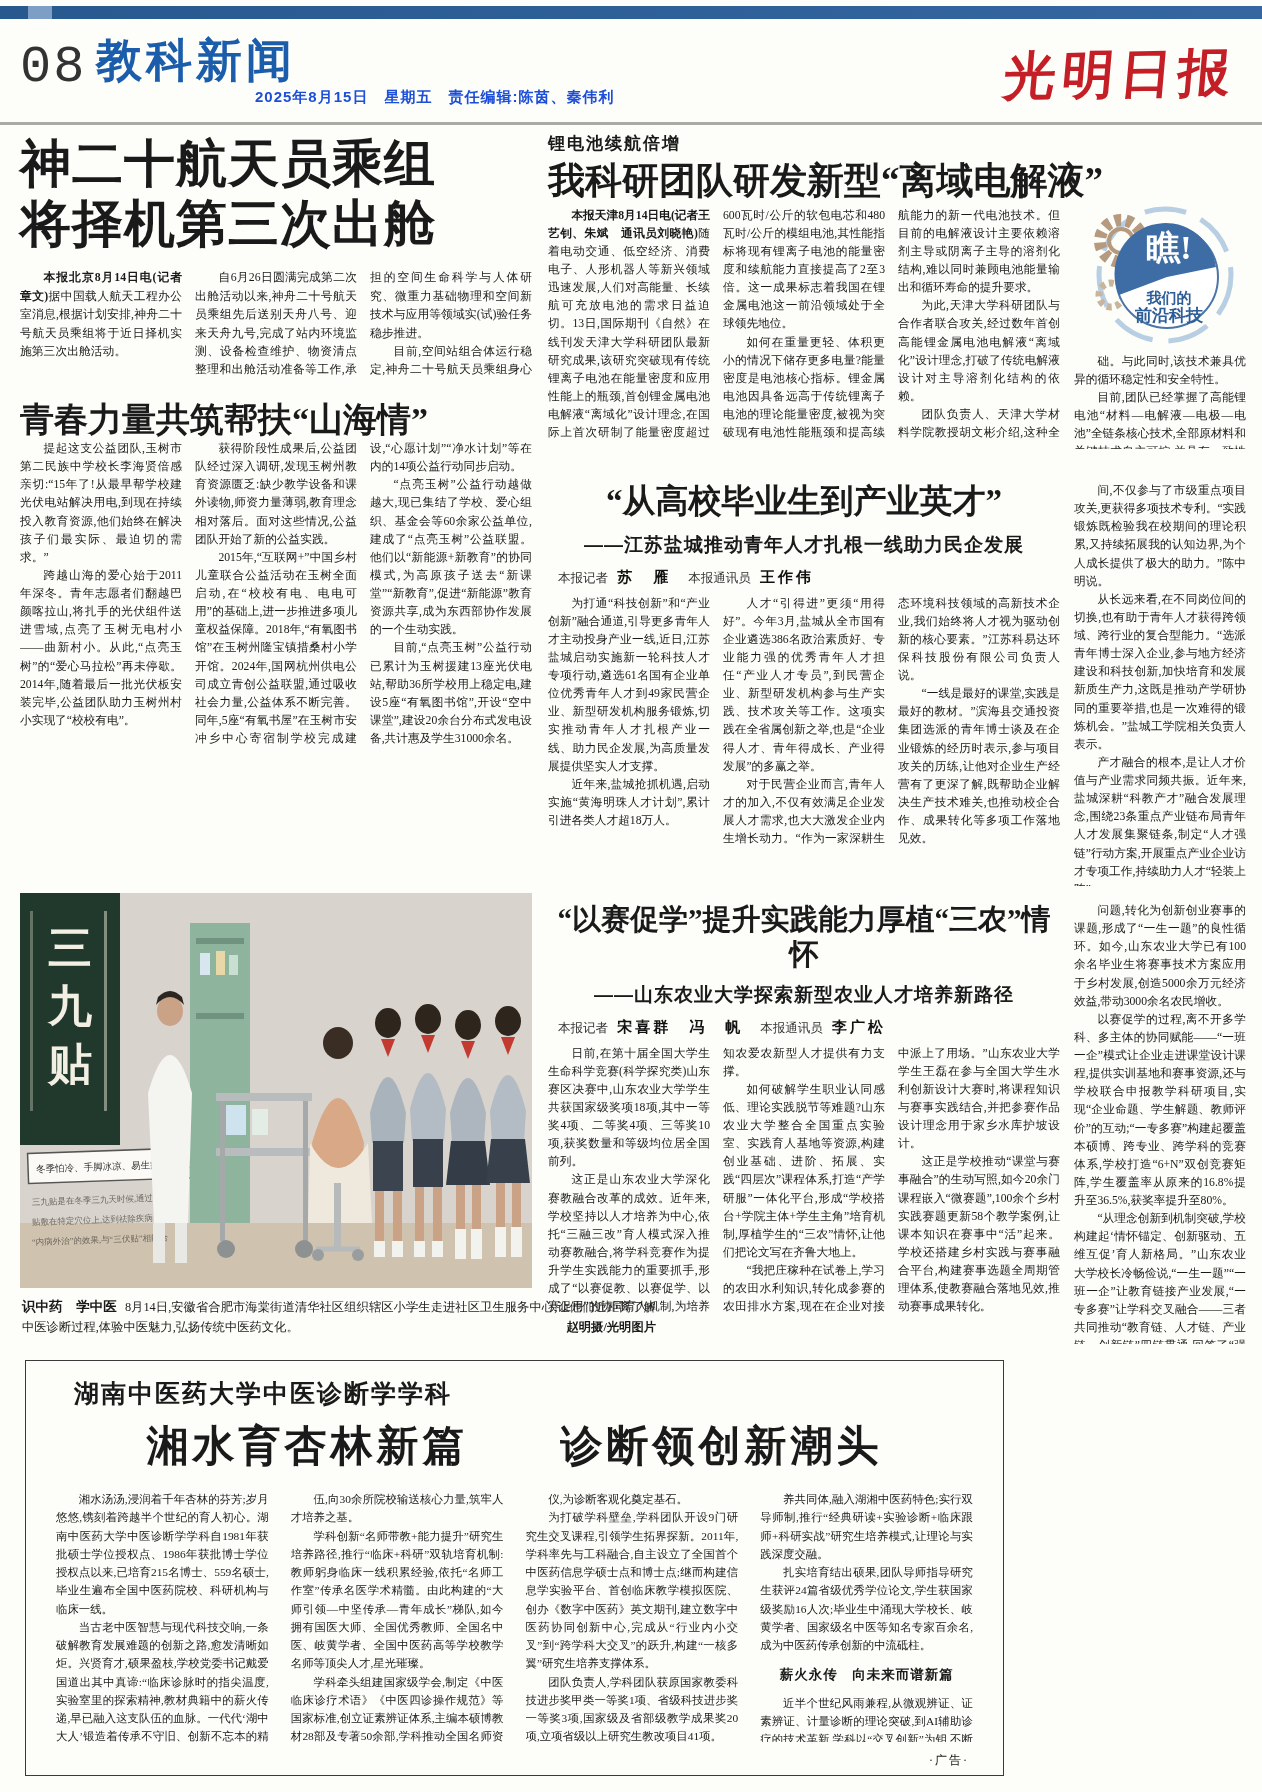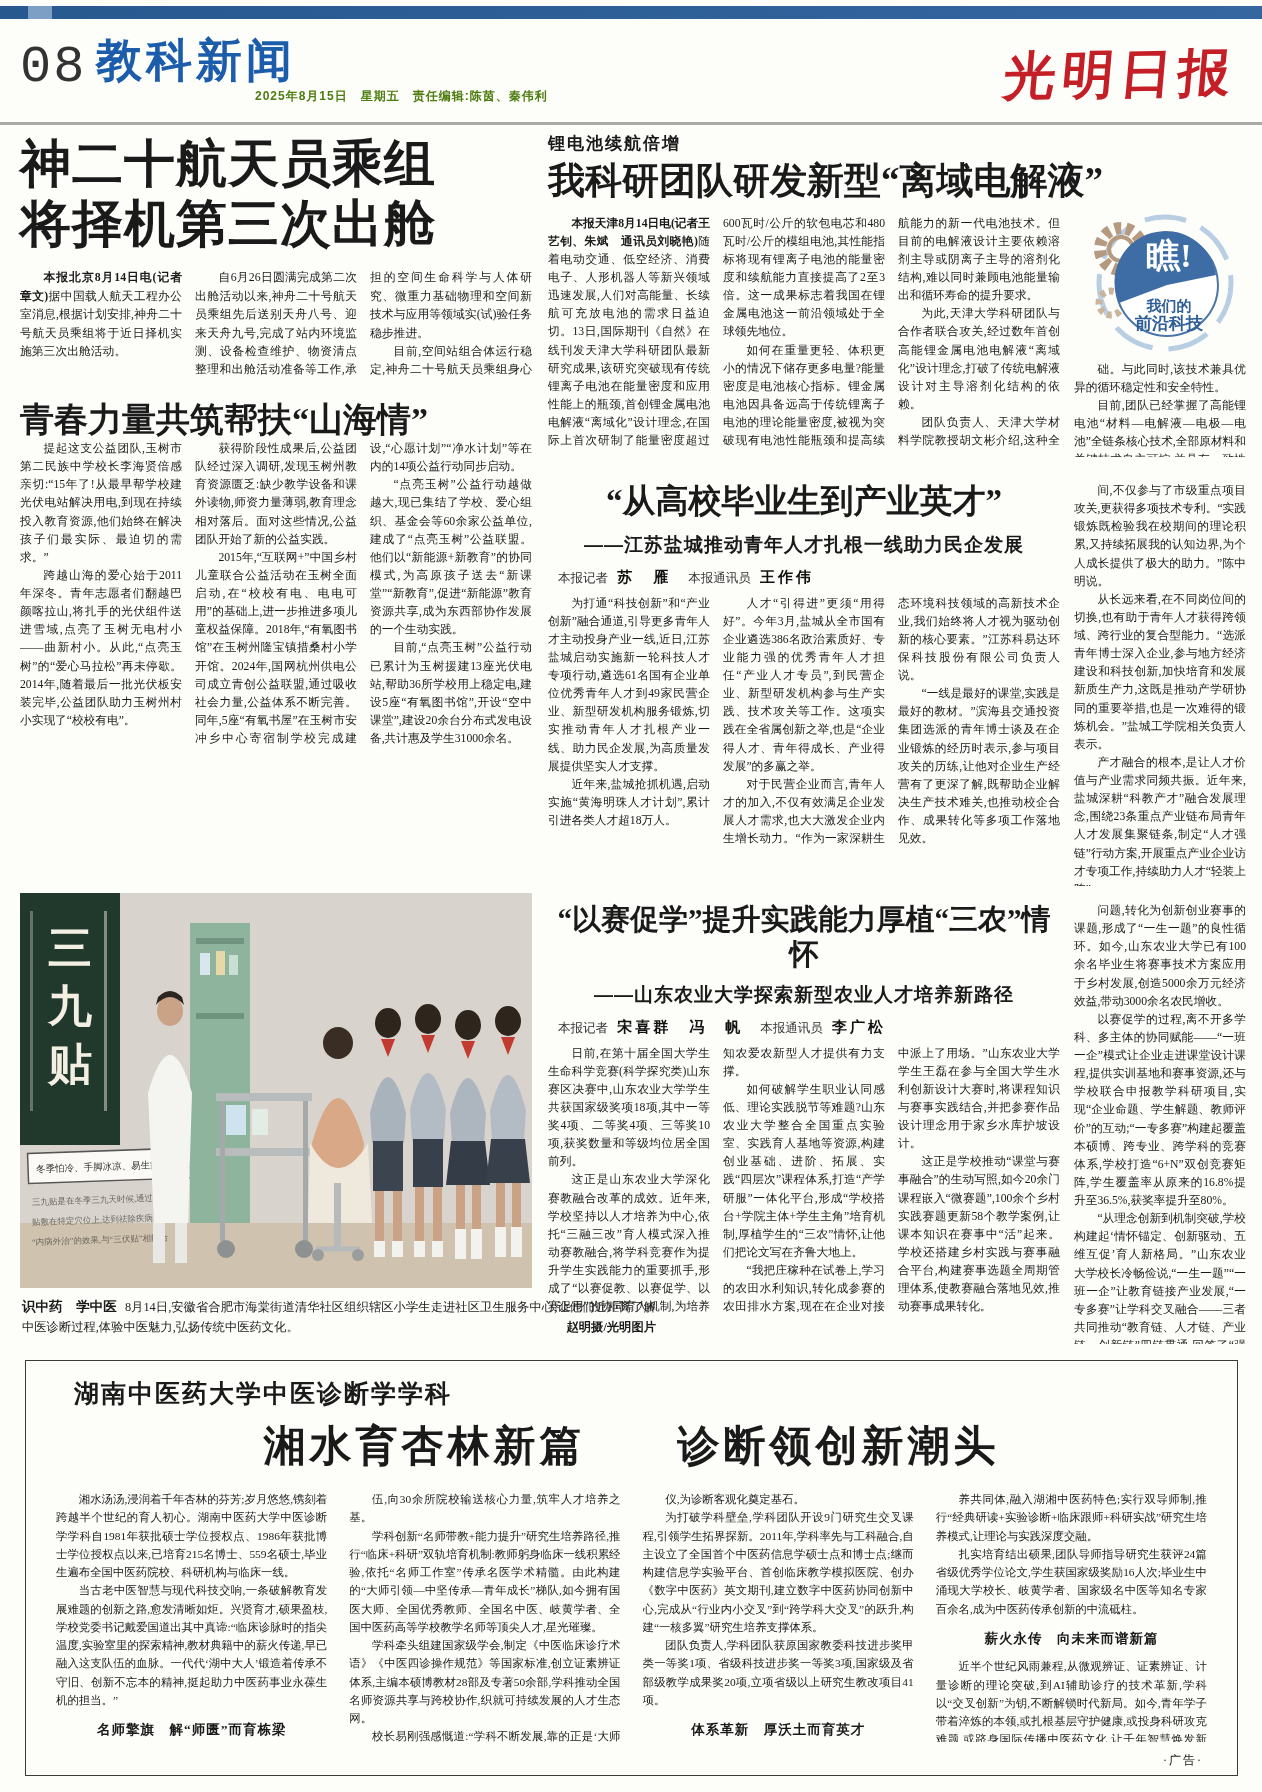--- a/index.html
+++ b/index.html
@@ -5,21 +5,21 @@
   html,body{margin:0;padding:0;background:#e8e8e4;}
   #page{position:relative;width:1262px;height:1792px;margin:0 auto;background:#fdfdfa;
         font-family:"Liberation Serif","DejaVu Serif",serif;color:#1a1a1a;overflow:hidden;}
   
   .topbar{position:absolute;left:0;top:6px;width:1262px;height:13px;background:linear-gradient(90deg,#27598f,#3566a0);}
   .topbar-chip{position:absolute;left:28px;top:0;width:24px;height:13px;background:#7d9fc6;}
   .pageno{position:absolute;left:20px;top:38px;font-family:Liberation Mono, monospace;
           font-size:52px;font-weight:300;color:#333;letter-spacing:2px;}
   .section-title{position:absolute;left:96px;top:30px;font-size:46px;font-weight:900;color:#1b5dab;
           letter-spacing:4px;font-family:"Liberation Serif","DejaVu Serif",serif;}
-  .dateline{position:absolute;left:255px;top:88px;font-size:12px;color:#4d7c0f;
+  .dateline{position:absolute;left:255px;top:88px;font-size:15px;color:#1d4ed8;
           font-family:"Liberation Sans","DejaVu Sans",sans-serif;font-weight:700;letter-spacing:1px;}
   .masthead{position:absolute;right:26px;top:40px;font-size:52px;font-weight:900;color:#c41f27;
           letter-spacing:6px;transform:skewX(-6deg) rotate(-1deg);font-family:"Liberation Serif","DejaVu Serif",serif;}
   .head-rule{position:absolute;left:0;top:122px;width:1262px;height:3px;background:#a9a9a6;}
   
   .para{margin:0;text-indent:2em;text-align:justify;}
   .lead-bold{font-weight:900;}
   .hl{font-weight:900;line-height:1.18;letter-spacing:1px;}
   .kicker{font-family:"Liberation Sans","DejaVu Sans",sans-serif;font-weight:700;}
   .byline{font-size:12.5px;color:#111;}
@@ -38,21 +38,21 @@
   
   #photo{position:absolute;left:20px;top:893px;width:512px;height:395px;background:#cfccc6;overflow:hidden;}
   #caption{position:absolute;left:22px;top:1296px;width:634px;height:52px;font-size:12.3px;line-height:1.6;
         text-align:justify;}
   #caption .cap-lead{font-weight:900;font-size:13.5px;margin-right:8px;}
   #caption .credit{font-weight:900;float:right;}
   
   #artB{position:absolute;left:548px;top:132px;width:698px;height:342px;}
   #artB .kicker{font-size:17px;letter-spacing:2px;}
   #artB .hl{font-size:37px;margin-top:4px;letter-spacing:0;}
-  #artB .cols{display:flex;margin-top:12px;justify-content:space-between;}
+  #artB .cols{display:flex;margin-top:4px;justify-content:space-between;}
   #artB .bmain{width:512px;height:248px;overflow:hidden;column-count:3;column-gap:13px;
         font-size:11.7px;line-height:1.55;}
   #artB .bside{width:172px;margin-left:14px;}
   #artB .bside .stext{font-size:11.7px;line-height:1.55;height:96px;overflow:hidden;}
   .badge{width:158px;height:148px;margin:-6px auto 4px auto;}
   
   .inset-art{position:absolute;left:548px;width:698px;display:flex;}
   #artD{top:482px;height:408px;}
   #artF{top:902px;height:446px;}
   .inset-left{width:512px;}
@@ -61,21 +61,21 @@
   #artF .inset-right{height:442px;}
   .inset-hl{font-size:33px;font-weight:900;text-align:center;letter-spacing:0;line-height:1.2;}
   #artF .inset-hl{font-size:29px;}
   .inset-sub{font-family:"Liberation Sans","DejaVu Sans",sans-serif;font-size:19px;font-weight:700;
         text-align:center;margin-top:10px;letter-spacing:1px;}
   .inset-by{margin:10px 0 8px 10px;}
   .inset-body{overflow:hidden;column-count:3;column-gap:13px;font-size:11.7px;line-height:1.55;}
   #artD .inset-body{height:264px;}
   #artF .inset-body{height:288px;}
   
-  #adbox{position:absolute;left:25px;top:1360px;width:1213px;height:416px;border:1.5px solid #3a3a3a;
+  #adbox{position:absolute;left:25px;top:1360px;width:979px;height:416px;border:1.5px solid #3a3a3a;
         background:#fdfdfa;box-sizing:border-box;padding:16px 30px 8px 30px;}
   #adbox .ad-kicker{font-size:25px;font-weight:900;letter-spacing:2px;margin-left:18px;}
   #adbox .ad-hl{font-size:42px;font-weight:900;text-align:center;letter-spacing:4px;margin-top:8px;}
   #adbox .ad-cols{display:flex;gap:22px;margin-top:16px;height:252px;overflow:hidden;}
   #adbox .ad-col{flex:1;font-size:11.4px;line-height:1.6;overflow:hidden;}
   .col-sub{font-weight:900;text-align:center;font-size:13.5px;margin:10px 0 8px 0;letter-spacing:1px;}
   .ad-mark{position:absolute;right:34px;bottom:6px;font-size:12px;letter-spacing:2px;}
   svg text{font-family:"Liberation Serif","DejaVu Serif",serif;}
 </style>
 </head>

